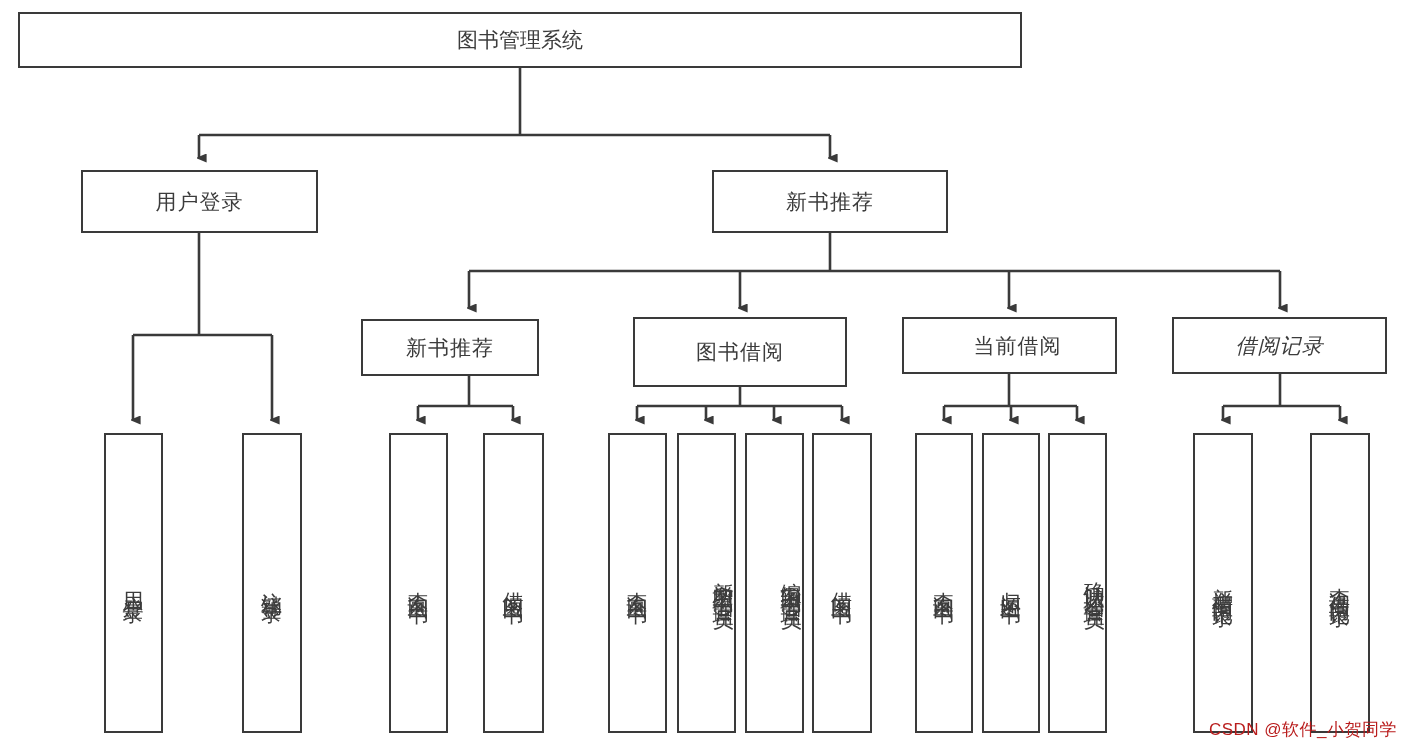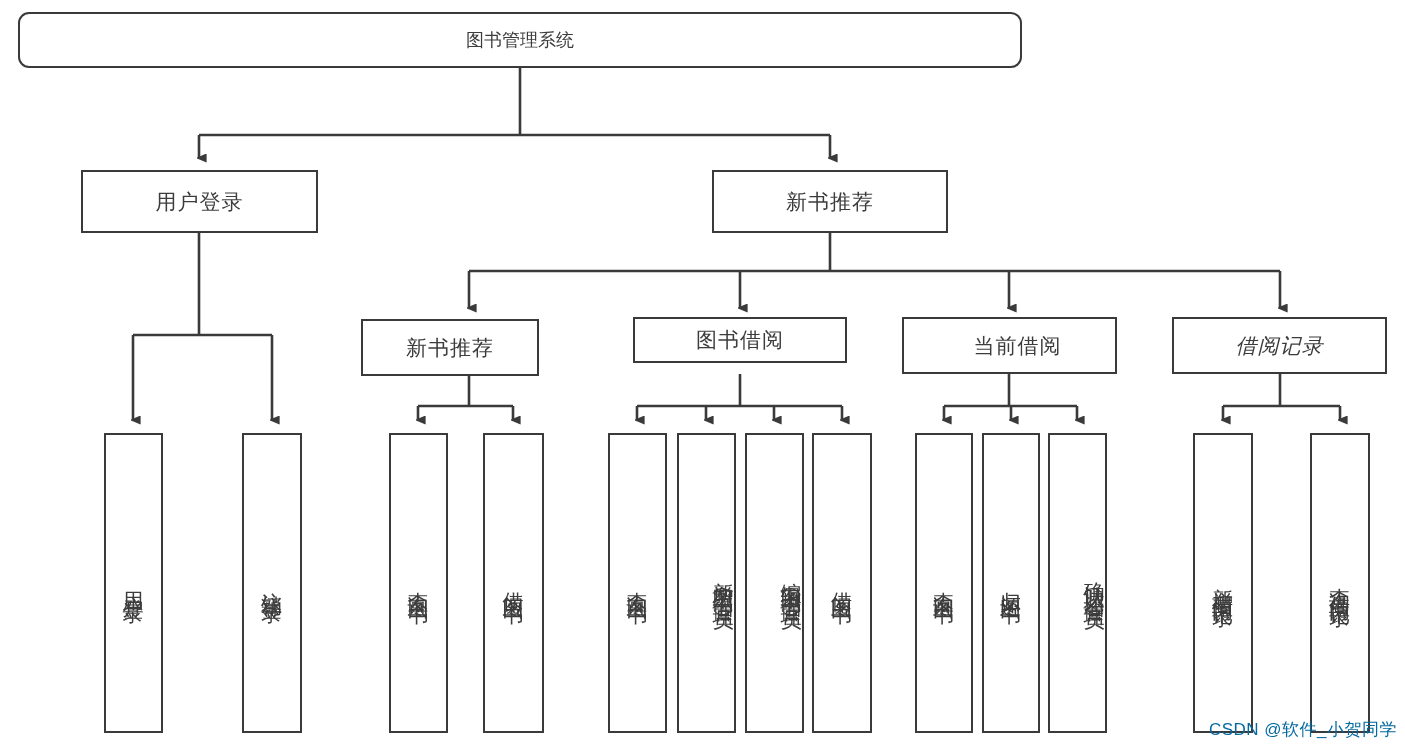--- a/index.html
+++ b/index.html
@@ -34,42 +34,41 @@
     align-items: center;
     justify-content: center;
     color: #3c3c3c;
   }
   .node.horiz {
     font-size: 21px;
     letter-spacing: 1px;
     line-height: 1.2;
   }
   .node.root {
-    font-size: 18px;
-    border-radius: 11px;
+    font-size: 21px;
   }
   .node.vert {
     writing-mode: vertical-rl;
     text-orientation: upright;
     font-size: 21px;
     letter-spacing: 4px;
     line-height: 1.0;
     padding: 6px 0;
     align-items: flex-start;
     justify-content: center;
   }
   .node.vert.mid {
     align-items: center;
   }
   .watermark {
     position: absolute;
     right: 8px;
     bottom: 6px;
     font-size: 17px;
-    color: #0369a1;
+    color: #b91c1c;
     letter-spacing: 0.5px;
     white-space: nowrap;
   }
 </style>
 </head>
 <body>
 
 <div id="canvas">
 
   <svg class="edges" viewBox="0 0 1405 747">
@@ -121,21 +120,21 @@
       <path d="M1340,406 L1340,420" marker-end="url(#arrow)"></path>
     </g>
   </svg>
 
   <div class="node root" style="left:18px; top:12px; width:1004px; height:56px;">图书管理系统</div>
 
   <div class="node horiz" style="left:81px; top:170px; width:237px; height:63px;">用户登录</div>
   <div class="node horiz" style="left:712px; top:170px; width:236px; height:63px;">新书推荐</div>
 
   <div class="node horiz" style="left:361px; top:319px; width:178px; height:57px;">新书推荐</div>
-  <div class="node horiz" style="left:633px; top:317px; width:214px; height:46px;">图书借阅</div>
+  <div class="node horiz" style="left:633px; top:317px; width:214px; height:70px;">图书借阅</div>
   <div class="node horiz" style="left:902px; top:317px; width:215px; height:57px;padding-left:16px;">当前借阅</div>
   <div class="node horiz" style="left:1172px; top:317px; width:215px; height:57px;font-style:italic;">借阅记录</div>
 
   <div class="node vert mid" style="left:104px; top:433px; width:59px; height:300px;">用户登录</div>
   <div class="node vert mid" style="left:242px; top:433px; width:60px; height:300px;">注销登录</div>
 
   <div class="node vert mid" style="left:389px; top:433px; width:59px; height:300px;">查询图书</div>
   <div class="node vert mid" style="left:483px; top:433px; width:61px; height:300px;">借阅图书</div>
 
   <div class="node vert mid" style="left:608px; top:433px; width:59px; height:300px;">查询图书</div>

